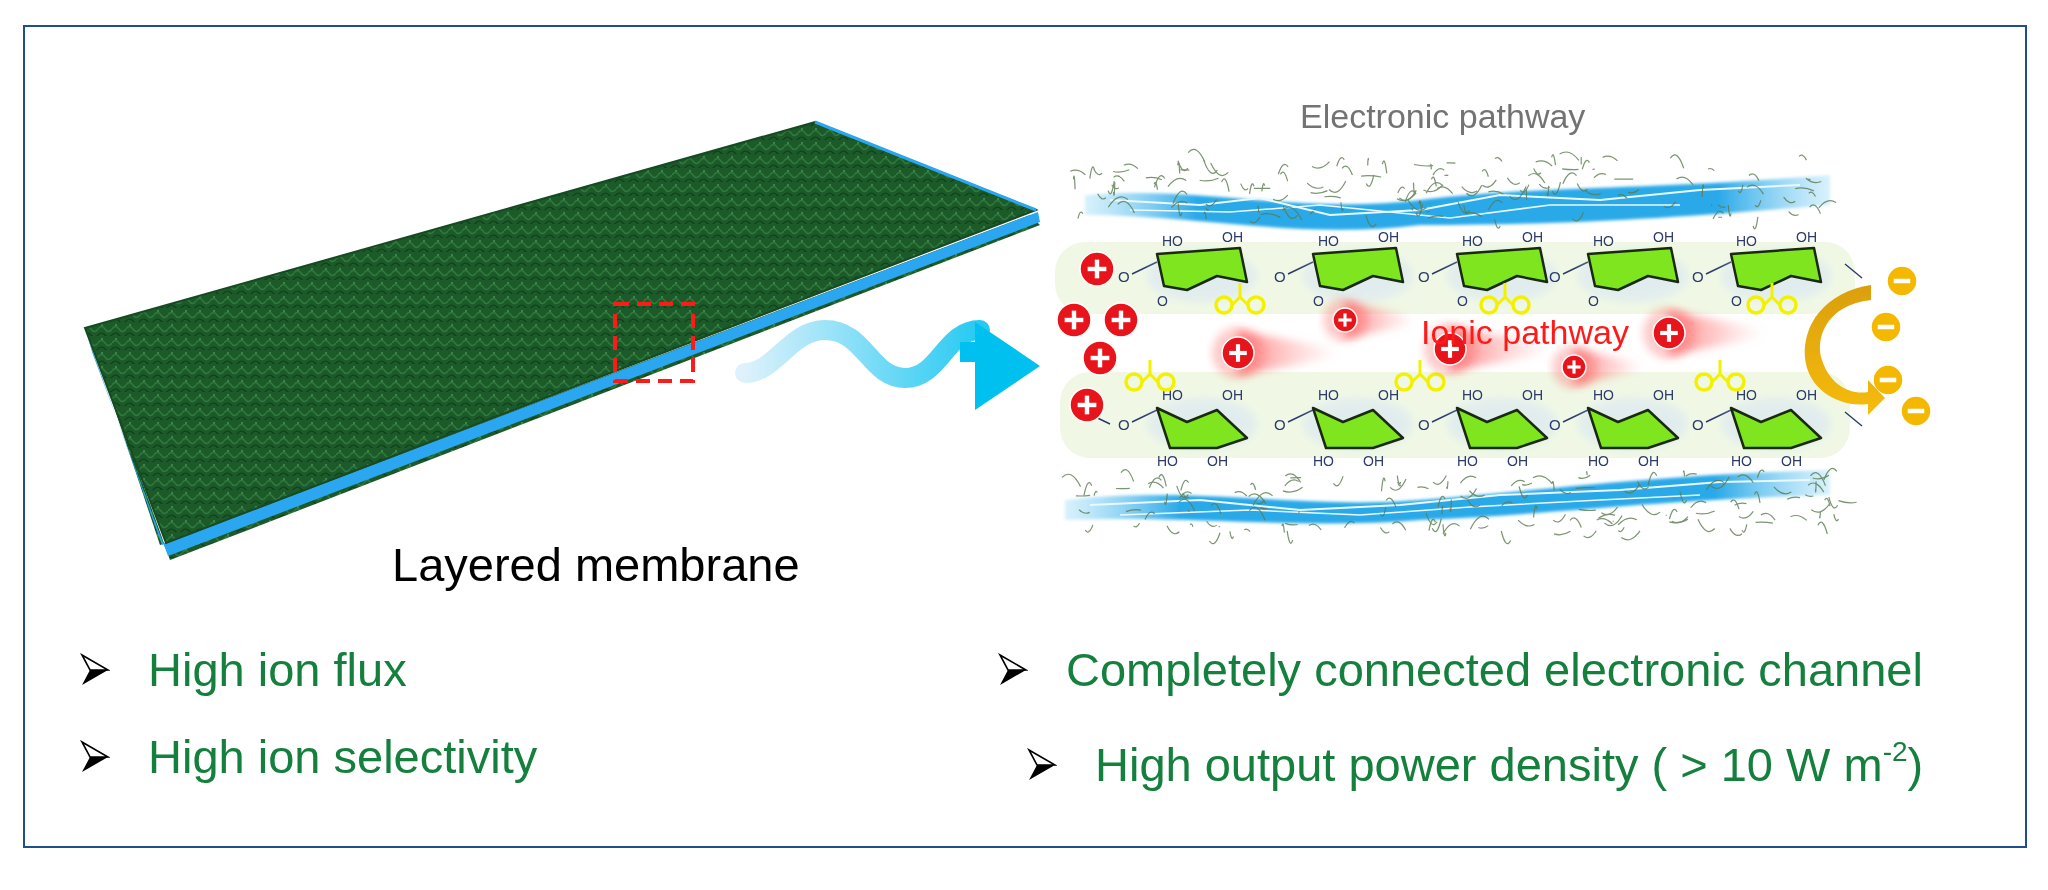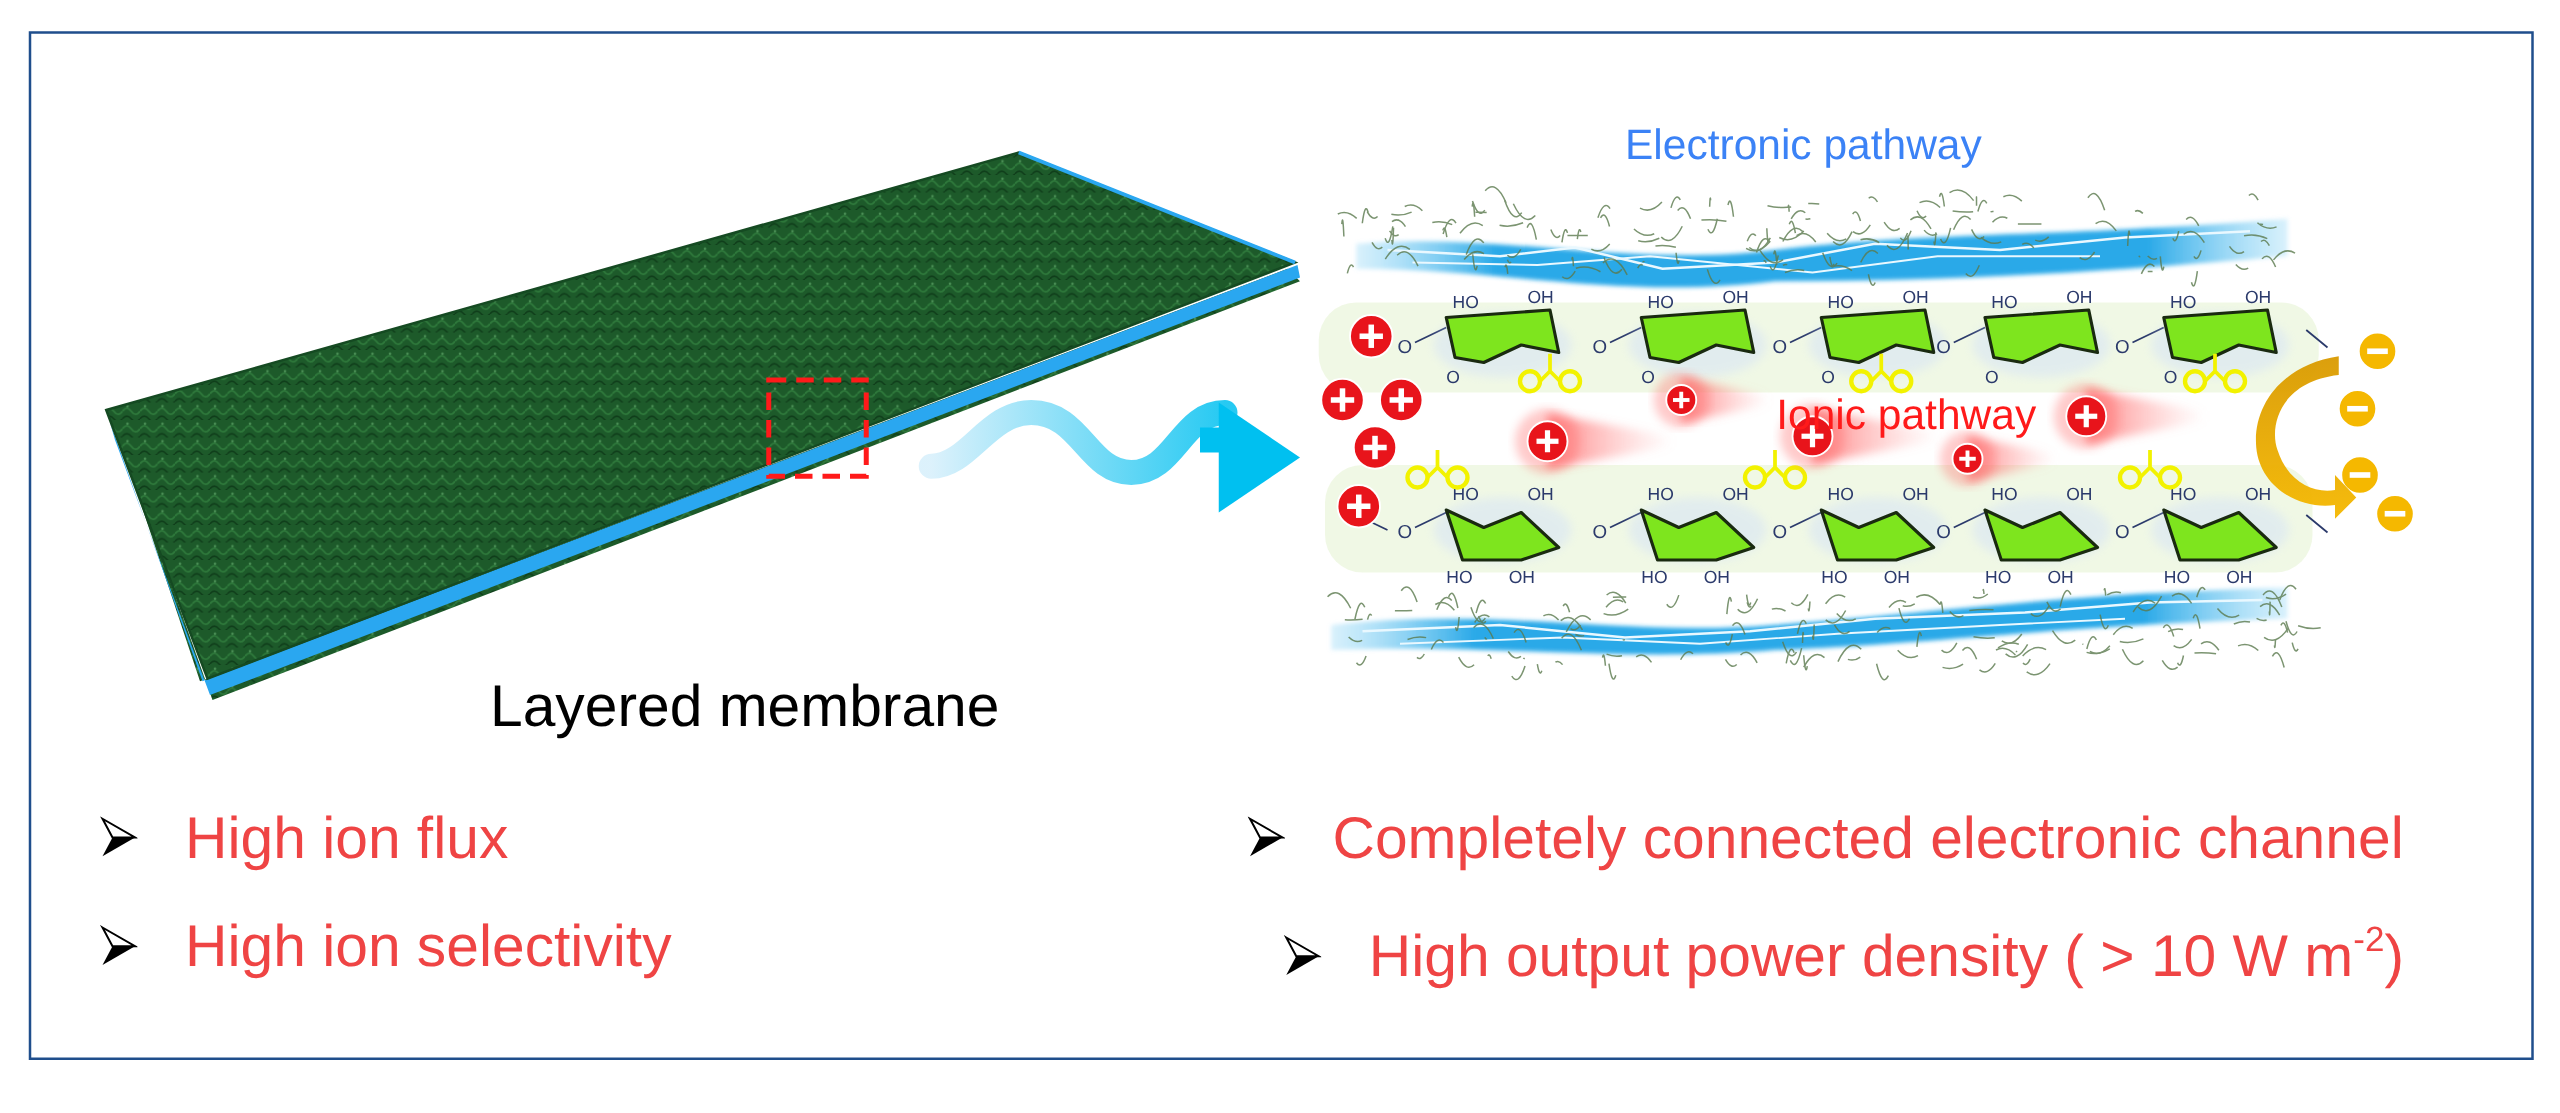--- a/index.html
+++ b/index.html
@@ -3,24 +3,24 @@
 <meta charset="utf-8">
 <style>
   html, body { margin: 0; padding: 0; background: #ffffff; }
   body { width: 2048px; height: 890px; position: relative; overflow: hidden;
          font-family: "Liberation Sans", sans-serif; }
   #frame { position: absolute; left: 23px; top: 25px; width: 2000px; height: 819px;
            border: 2px solid #1f4e8c; box-sizing: content-box; }
   #art { position: absolute; left: 0; top: 0; width: 2048px; height: 890px; }
   .label { position: absolute; white-space: nowrap; line-height: 1; }
   #membrane-label { left: 392px; top: 541px; font-size: 47px; color: #000; }
-  #electronic-label { left: 1300px; top: 99px; font-size: 34px; color: #3b82f6; }
+  #electronic-label { left: 1300px; top: 99px; font-size: 34px; color: #737373; }
   #ionic-label { left: 1421px; top: 287px; font-size: 34px; color: #ff1a1a; margin-top: 28px; }
   .bullet { position: absolute; display: flex; align-items: center; white-space: nowrap;
-            font-size: 47px; color: #ef4444; line-height: 1; }
+            font-size: 47px; color: #15803d; line-height: 1; }
   .bullet .arrow { width: 30px; height: 34px; margin-right: 38px; display: inline-block; }
   .bullet sup { font-size: 28px; vertical-align: 20px; line-height: 0; }
   #b-left-0 { left: 80px; top: 646px; }
   #b-left-1 { left: 80px; top: 733px; align-items: center; }
   #b-right-0 { left: 998px; top: 646px; }
   #b-right-1 { left: 1027px; top: 741px; }
 </style>
 </head>
 <body>
 

